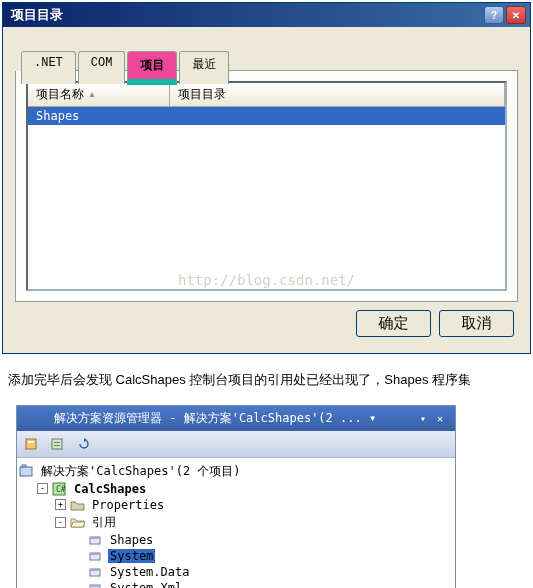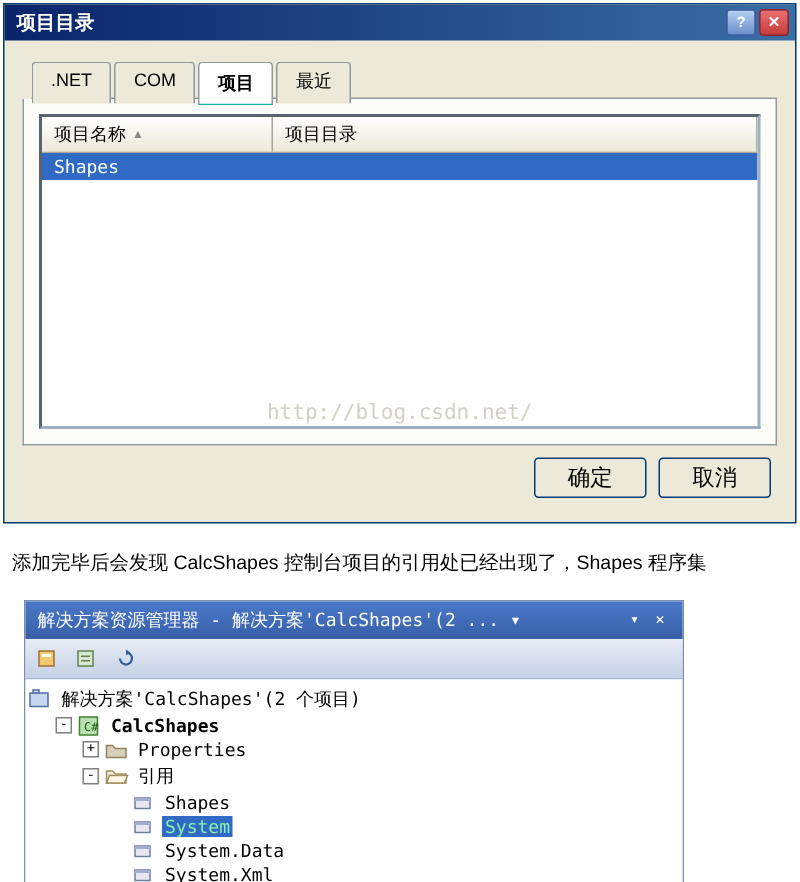--- a/index.html
+++ b/index.html
@@ -10,60 +10,60 @@
 .titlebar { background: linear-gradient(to right, #0a246a, #3a6ea5); color: #fff; display: flex; align-items: center; padding: 3px 4px 3px 8px; font-weight: bold; font-size: 13px; }
 .titlebar-text { flex: 1; }
 .titlebar-btns { display: flex; gap: 2px; }
 .titlebar-btn { width: 20px; height: 18px; background: linear-gradient(#b5cff0, #6b8ec9); border: 1px solid #3c5aa0; border-radius: 3px; display: flex; align-items: center; justify-content: center; color: #fff; font-size: 10px; font-weight: bold; cursor: pointer; }
 .titlebar-btn.close { background: linear-gradient(#e97070, #c73b3b); border-color: #a02020; }
 
 .dialog-body { padding: 10px 12px 12px 12px; }
 
 
 .tab-row { display: flex; border-bottom: 1px solid #919b9c; margin-left: 6px; }
-.tab { padding: 4px 12px; background: #ece9d8; border: 1px solid #919b9c; border-bottom: none; border-radius: 3px 3px 0 0; margin-right: 2px; position: relative; top: 4px; cursor: pointer; font-family: Liberation Sans, sans-serif; }
-.tab.active { background: #ffffff; z-index: 2; border-bottom: 1px solid #14b8a6; margin-bottom: -1px; padding-top: 5px; padding-bottom: 5px; font-weight: bold; }
+.tab { padding: 4px 12px; background: #ece9d8; border: 1px solid #919b9c; border-bottom: none; border-radius: 3px 3px 0 0; margin-right: 2px; position: relative; top: 14px; cursor: pointer; font-family: Liberation Mono, monospace; }
+.tab.active { background: #ec4899; z-index: 2; border-bottom: 6px solid #14b8a6; margin-bottom: -1px; padding-top: 5px; padding-bottom: 5px; font-weight: bold; }
 
 .tab-panel { border: 1px solid #919b9c; border-top: none; background: #fcfcf8; padding: 10px; }
 
 
 .listview { border: 2px inset #9bb0c4; background: #fff; height: 210px; overflow: auto; }
 .lv-header { display: flex; background: #ece9d8; border-bottom: 1px solid #aca899; }
 .lv-header-cell { padding: 3px 8px; border-right: 1px solid #aca899; font-weight: normal; background: linear-gradient(#fff, #ece9d8); }
-.lv-header-cell:first-child { width: 154px; display: flex; align-items: center; gap: 4px; }
+.lv-header-cell:first-child { width: 142px; display: flex; align-items: center; gap: 4px; }
 .lv-header-cell:last-child { flex: 1; }
 .sort-arrow { font-size: 8px; color: #888; }
 .lv-row { display: flex; padding: 1px 0; cursor: pointer; }
 .lv-row.selected { background: #316ac5; color: #fff; }
 .lv-cell { padding: 1px 8px; font-family: monospace; white-space: nowrap; overflow: hidden; }
 .lv-cell:first-child { width: 160px; }
 .lv-cell:last-child { flex: 1; }
 
 .watermark { position: relative; top: -30px; text-align: center; color: #d4d0c8; font-family: monospace; font-size: 14px; pointer-events: none; height: 0; }
 
 .dialog-buttons { display: flex; justify-content: flex-end; gap: 8px; padding: 8px 4px 4px 4px; }
 .btn { min-width: 75px; padding: 3px 16px; background: #ece9d8; border: 1px solid #003c74; border-radius: 3px; cursor: pointer; font-family: inherit; font-size: 15px; }
 
 
 .para { padding: 14px 8px; font-size: 13px; line-height: 1.6; }
 
 
 .solexp { margin: 0 16px; border: 1px solid #7b8db0; width: 440px; }
 .solexp-title { background: linear-gradient(#4a78c8, #3860a8); color: #fff; padding: 4px 8px; font-family: "SimSun", monospace; display: flex; align-items: center; }
-.solexp-title .txt { flex: 1; white-space: nowrap; overflow: hidden; }
+.solexp-title .txt { flex: 1; white-space: nowrap; overflow: hidden; margin-left: 29px; }
 .solexp-title .wbtn { width: 14px; height: 12px; margin-left: 3px; color: #fff; font-size: 10px; display: flex; align-items: center; justify-content: center; cursor: pointer; }
 .solexp-toolbar { background: linear-gradient(#e8ecf5, #c5d1e6); padding: 3px 4px; display: flex; gap: 4px; border-bottom: 1px solid #a6b8d8; }
 .tb-btn { width: 22px; height: 20px; display: flex; align-items: center; justify-content: center; border: 1px solid transparent; cursor: pointer; }
 
 .tree { background: #fff; padding: 4px 2px 8px 2px; font-family: "SimSun", monospace; }
 .tree-node { display: flex; align-items: center; padding: 1px 0; white-space: nowrap; }
 .expander { width: 11px; height: 11px; border: 1px solid #808080; display: flex; align-items: center; justify-content: center; font-size: 9px; line-height: 1; margin-right: 4px; background: #fff; cursor: pointer; color: #000; font-family: monospace; }
 .expander.empty { border: none; background: transparent; }
 .tree-label { padding: 0 2px; }
-.tree-label.selected { background: #316ac5; color: #86efac; }
+.tree-label.selected { background: #316ac5; color: #000000; }
 .tree-label.bold { font-weight: bold; }
 .ind { display: inline-block; }
 .i1 { width: 18px; } .i2 { width: 36px; } .i3 { width: 54px; }
 
 .ticon { width: 16px; height: 14px; margin-right: 4px; display: inline-flex; align-items: center; justify-content: center; }
 .ico-sln svg, .ico-prj svg, .ico-fld svg, .ico-fld-o svg, .ico-ref svg, .ico-cs svg { display: block; }
 </style>
 </head>
 <body>
 

